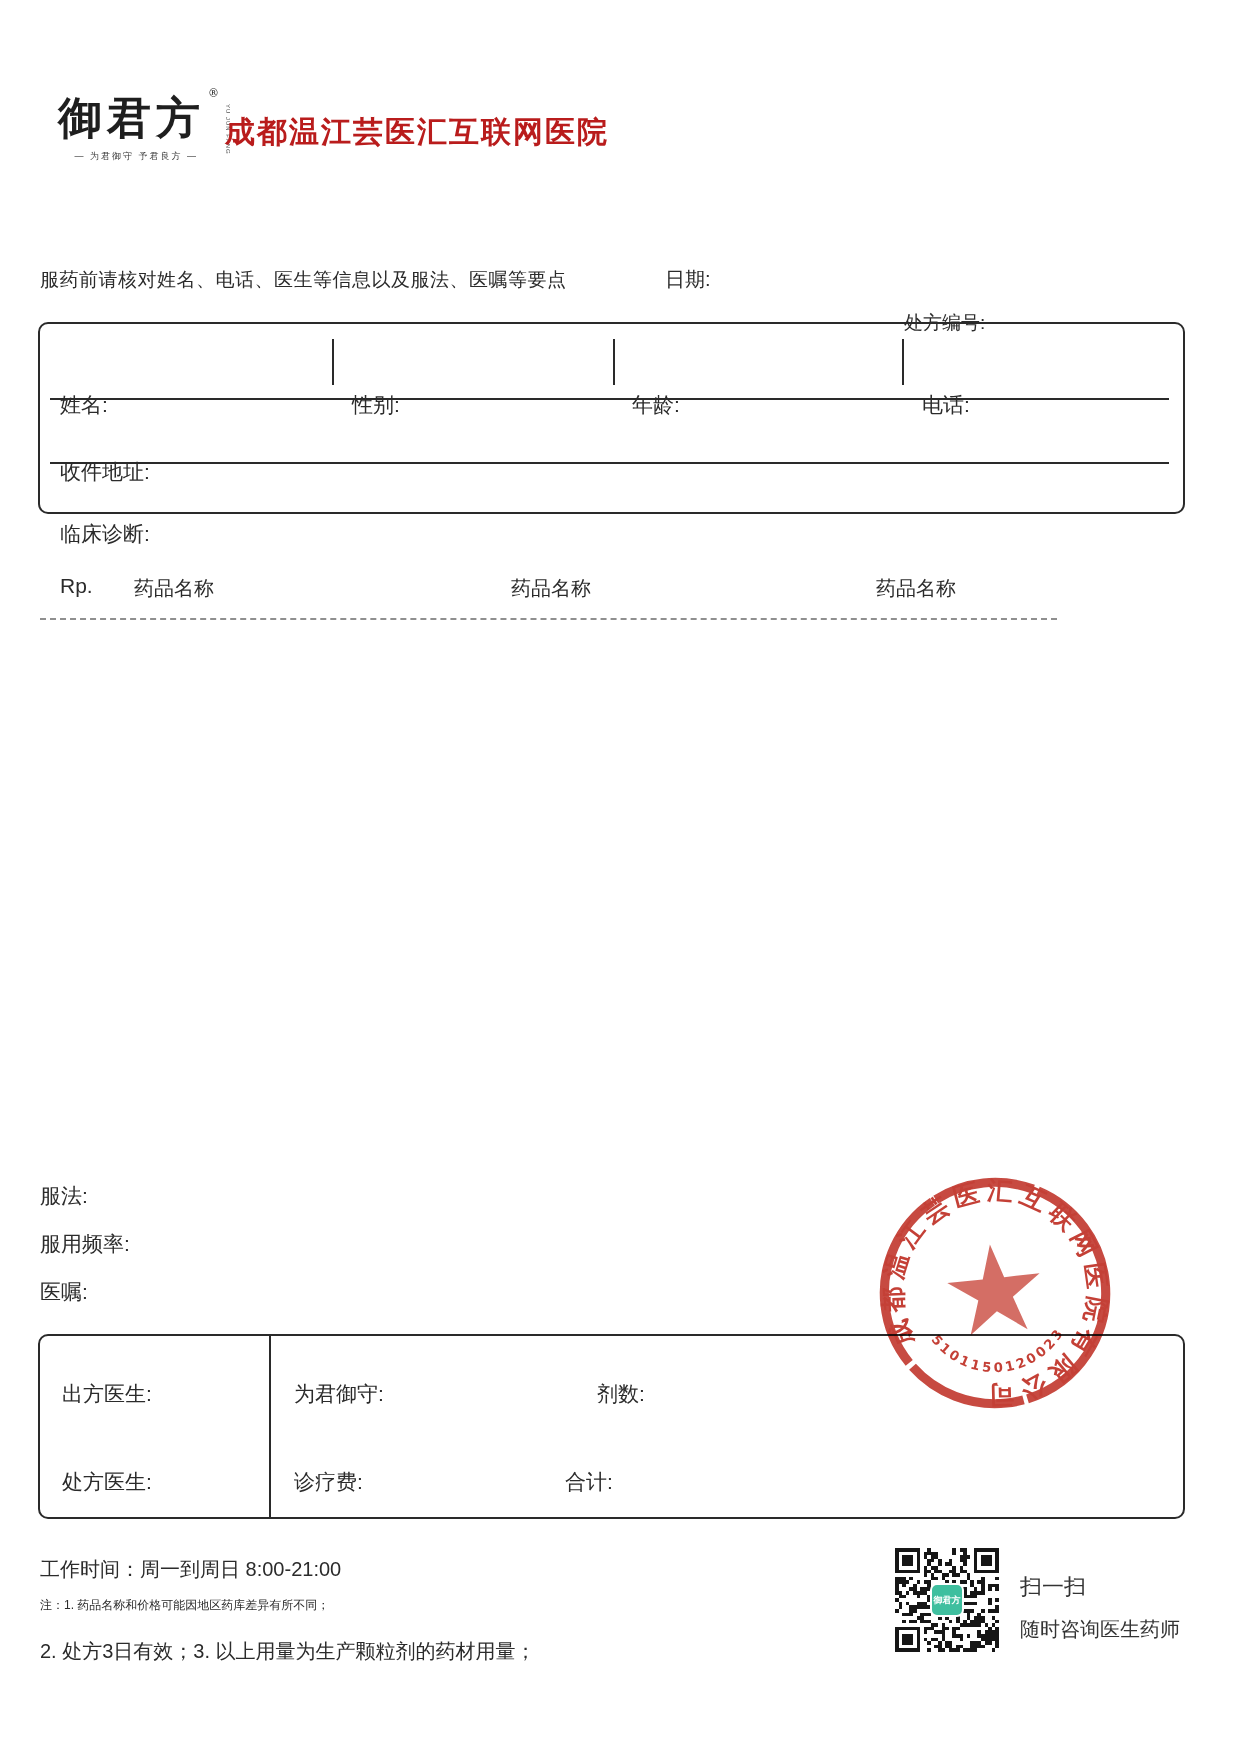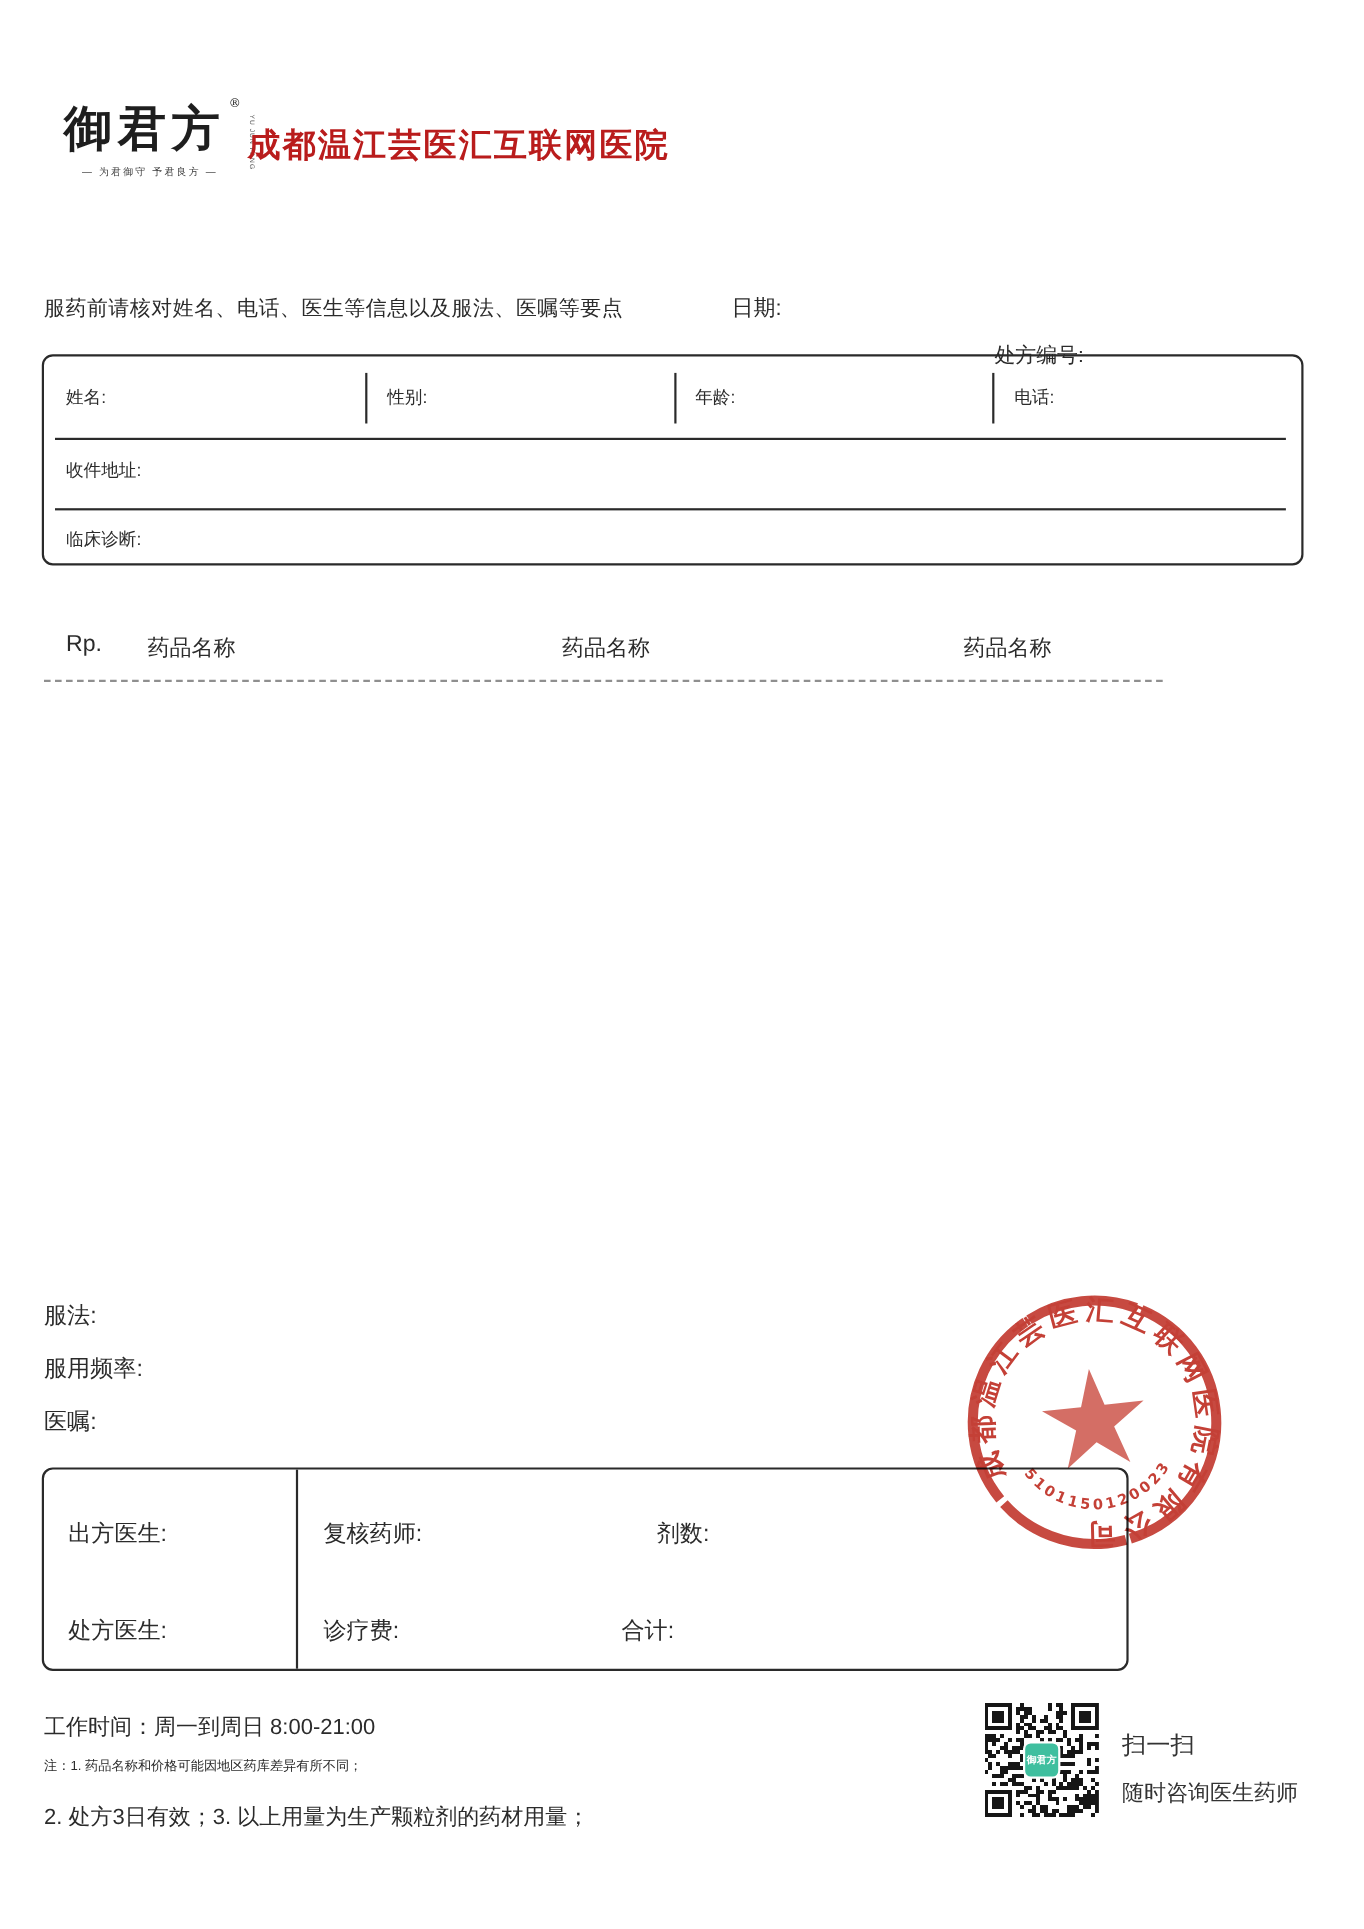--- a/index.html
+++ b/index.html
@@ -28,37 +28,37 @@
   .check-notice{left:40px;top:267px;font-size:19px;letter-spacing:0.5px;white-space:nowrap;}
   .date-label{left:665px;top:266px;font-size:20px;}
   .rx-no-label{left:904px;top:266px;font-size:19px;margin-top:44px;}
 
   
   .patient-box{left:38px;top:322px;width:1147px;height:192px;border:2px solid #2a2a2a;border-radius:10px;box-sizing:border-box;}
   .patient-box .vdiv{position:absolute;top:15px;height:46px;width:2px;background:#2a2a2a;}
   .vdiv-1{left:292px;} .vdiv-2{left:573px;} .vdiv-3{left:862px;}
   .patient-box .hline{position:absolute;left:10px;right:14px;height:2px;background:#2a2a2a;}
   .hline-1{top:74px;} .hline-2{top:138px;}
-  .pb-label{position:absolute;font-size:16px;white-space:nowrap;}
+  .pb-label{position:absolute;font-size:21px;white-space:nowrap;margin-top:40px;}
   .lbl-name{left:20px;top:27px;} .lbl-gender{left:312px;top:27px;}
   .lbl-age{left:592px;top:27px;} .lbl-phone{left:882px;top:27px;}
   .lbl-address{left:20px;top:94px;} .lbl-diagnosis{left:20px;top:156px;}
 
   
   .rp-label{left:60px;top:574px;font-size:21px;}
   .drug-col{font-size:20px;top:575px;white-space:nowrap;}
   .drug-col-1{left:134px;} .drug-col-2{left:511px;} .drug-col-3{left:876px;}
   .dashed-line{left:40px;top:618px;width:1017px;border-top:2px dashed #8f8f8f;height:0;}
 
   
   .usage-lbl{left:40px;font-size:21px;white-space:nowrap;}
   .usage-method{top:1182px;} .usage-frequency{top:1230px;} .usage-advice{top:1278px;}
 
   
-  .signoff-box{left:38px;top:1334px;width:988px;height:185px;border:2px solid #2a2a2a;border-radius:10px;box-sizing:border-box;}
+  .signoff-box{left:38px;top:1334px;width:1147px;height:185px;border:2px solid #2a2a2a;border-radius:10px;box-sizing:border-box;}
   .signoff-box .vdiv-full{position:absolute;left:229px;top:0;bottom:0;width:2px;background:#2a2a2a;}
   .so-label{position:absolute;font-size:21px;white-space:nowrap;}
   .so-issuing{left:22px;top:44px;} .so-review{left:254px;top:44px;} .so-doses{left:525px;top:44px;margin-left:32px;}
   .so-prescribing{left:22px;top:132px;} .so-fee{left:254px;top:132px;} .so-total{left:525px;top:132px;}
 
   
   .stamp{left:863px;top:1161px;width:264px;height:264px;transform:rotate(-6deg);opacity:0.92;mix-blend-mode:multiply;}
 
   
   .working-hours{left:40px;top:1556px;font-size:20px;white-space:nowrap;}
@@ -112,21 +112,21 @@
   <div class="abs drug-col drug-col-3">药品名称</div>
   <div class="abs dashed-line"></div>
 
   <div class="abs usage-lbl usage-method">服法:</div>
   <div class="abs usage-lbl usage-frequency">服用频率:</div>
   <div class="abs usage-lbl usage-advice">医嘱:</div>
 
   <div class="abs signoff-box">
     <div class="vdiv-full"></div>
     <div class="so-label so-issuing">出方医生:</div>
-    <div class="so-label so-review">复核药师:</div>
+    <div class="so-label so-review">为君御守:</div>
     <div class="so-label so-doses">剂数:</div>
     <div class="so-label so-prescribing">处方医生:</div>
     <div class="so-label so-fee">诊疗费:</div>
     <div class="so-label so-total">合计:</div>
   </div>
 
   <svg class="abs stamp" viewBox="0 0 260 260">
     <defs>
       <path id="stamp-ring-path" d="M46.6,168.9 A92,92 0 1 1 213.4,91.1 A92,92 0 1 1 46.6,168.9" fill="none"></path>
       <path id="stamp-num-path" d="M62.5,169 A78,78 0 0 0 197.5,169" fill="none"></path>

